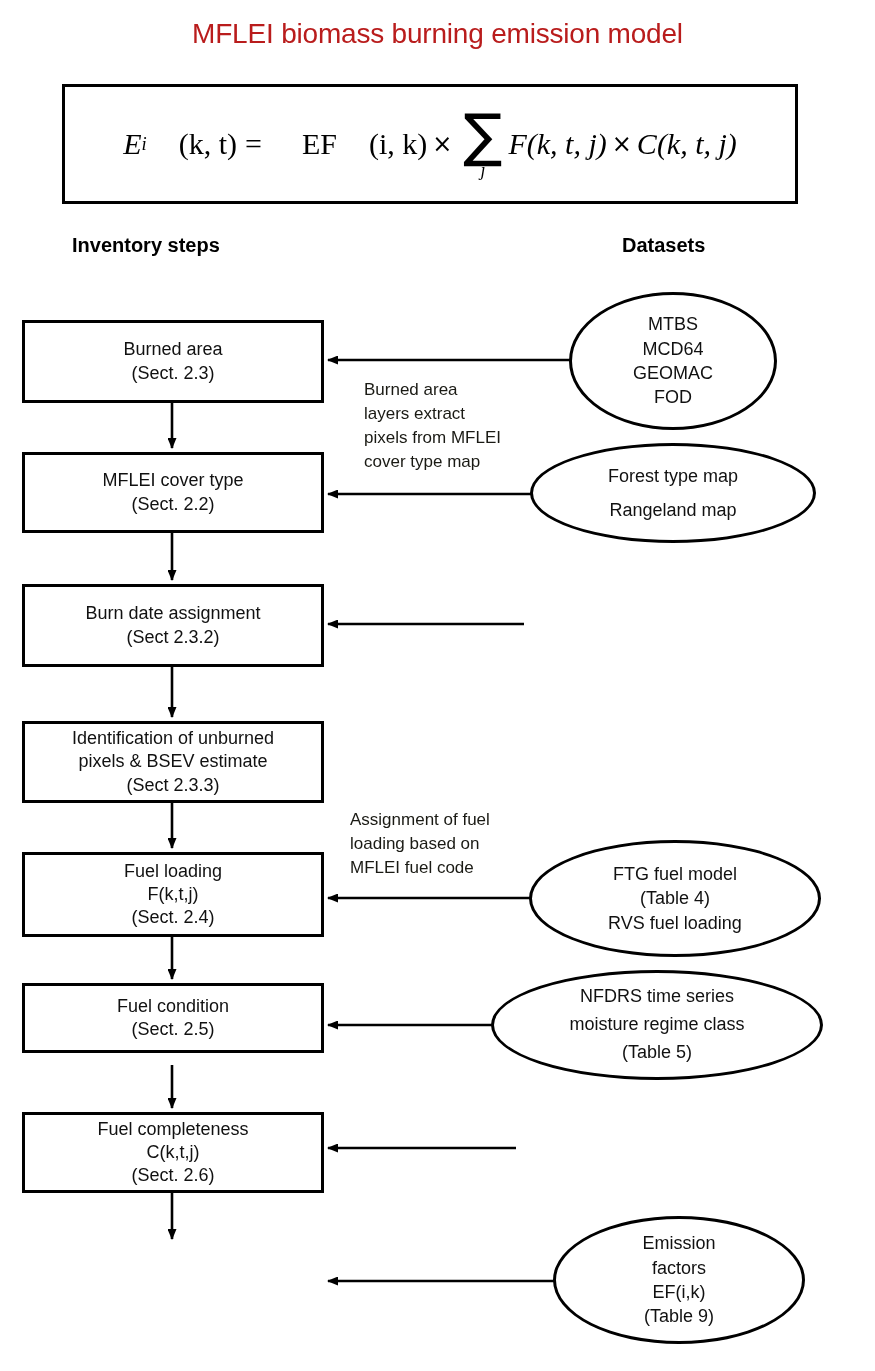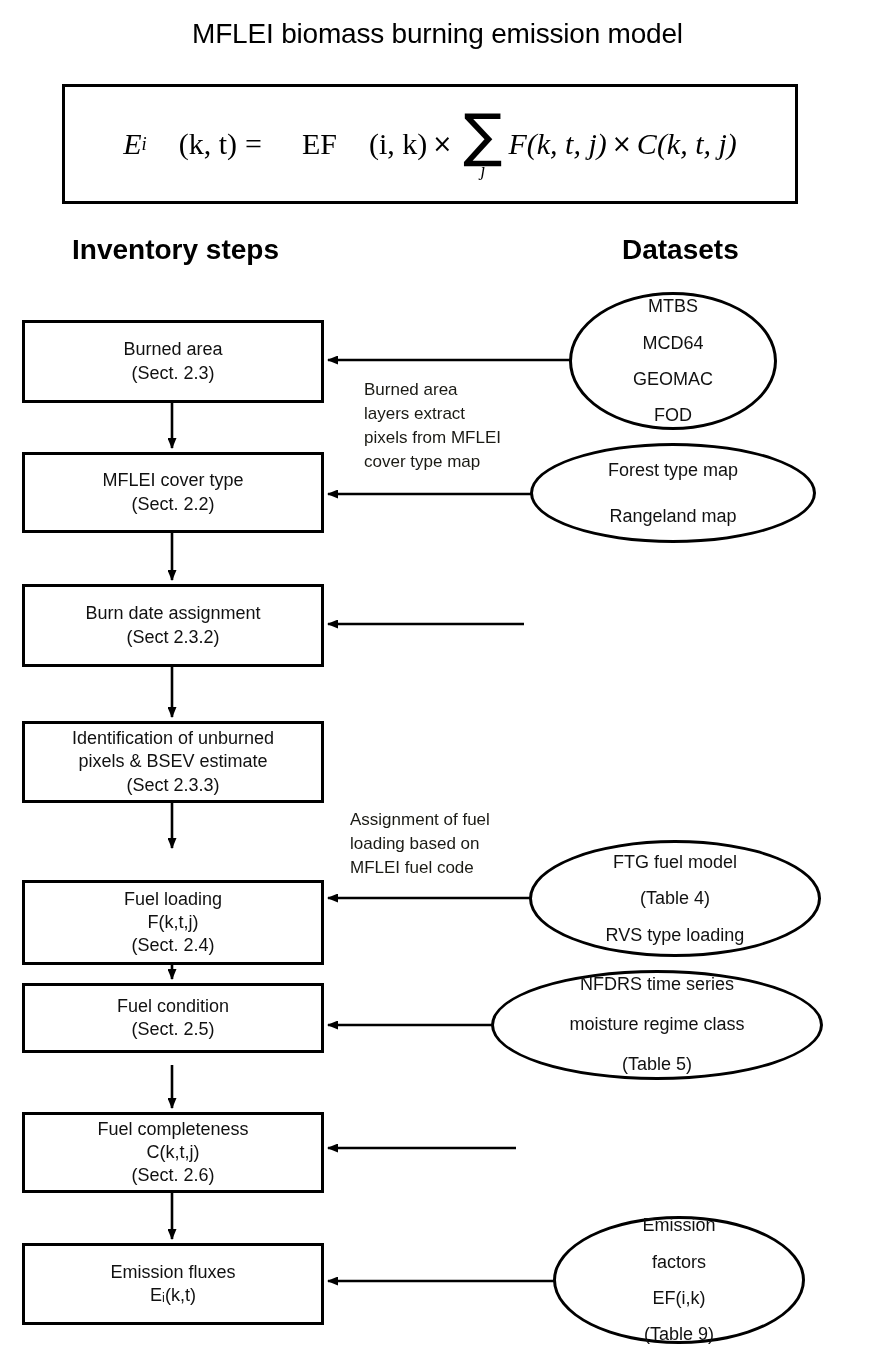--- a/index.html
+++ b/index.html
@@ -18,21 +18,21 @@
   }
   
   #title {
     position: absolute;
     left: 0; top: 18px;
     width: 875px;
     text-align: center;
     font-size: 28px;
     font-weight: 400;
     letter-spacing: -0.2px;
-    color: #000000;
+    color: #b91c1c;
   }
   
   #equation-box {
     position: absolute;
     left: 62px; top: 84px;
     width: 736px; height: 120px;
     border: 3px solid #000000;
     box-sizing: border-box;
     background: #ffffff;
   }
@@ -74,21 +74,21 @@
     font-size: 18px;
     font-style: italic;
     line-height: 1;
     margin-top: 2px;
     font-family: "Liberation Serif", serif;
   }
   .times { font-family: "DejaVu Sans", sans-serif; font-size: 24px; margin: 0 5px; }
   
   .col-header {
     position: absolute;
-    font-size: 28px;
+    font-size: 20px;
     font-weight: 700;
     color: #000000;
     white-space: nowrap;
   }
   #hdr-inventory { left: 72px;  top: 234px; }
   #hdr-datasets  { left: 622px; top: 234px; }
   
   .proc-box {
     position: absolute;
     left: 22px;
@@ -114,21 +114,20 @@
     box-sizing: border-box;
     background: #ffffff;
     display: flex;
     flex-direction: column;
     align-items: center;
     justify-content: center;
     font-size: 18px;
     line-height: 1.36;
     text-align: center;
     color: #111111;
-    gap: 12px;
   }
   .ds-ellipse .ln { display: block; white-space: nowrap; }
   
   .annot {
     position: absolute;
     font-size: 17px;
     line-height: 1.42;
     color: #1a1a14;
     white-space: nowrap;
   }
@@ -212,59 +211,55 @@
     <span class="ln">Burn date assignment</span>
     <span class="ln">(Sect 2.3.2)</span>
   </div>
 
   <div class="proc-box" style="top:721px;height:82px">
     <span class="ln">Identification of unburned</span>
     <span class="ln">pixels &amp; BSEV estimate</span>
     <span class="ln">(Sect 2.3.3)</span>
   </div>
 
-  <div class="proc-box" style="top:880px;height:85px">
+  <div class="proc-box" style="top:852px;height:85px">
     <span class="ln">Fuel loading</span>
     <span class="ln">F(k,t,j)</span>
     <span class="ln">(Sect. 2.4)</span>
   </div>
 
   <div class="proc-box" style="top:983px;height:70px">
     <span class="ln">Fuel condition</span>
     <span class="ln">(Sect. 2.5)</span>
   </div>
 
   <div class="proc-box" style="top:1112px;height:81px">
     <span class="ln">Fuel completeness</span>
     <span class="ln">C(k,t,j)</span>
     <span class="ln">(Sect. 2.6)</span>
   </div>
 
-  <div class="proc-box" style="top:1243px;height:82px">
-    <span class="ln">Emission fluxes</span>
-    <span class="ln">Eᵢ(k,t)</span>
-  </div>
 
   <div class="ds-ellipse" style="left:569px;top:292px;width:208px;height:138px">
     <span class="ln">MTBS</span>
     <span class="ln">MCD64</span>
     <span class="ln">GEOMAC</span>
     <span class="ln">FOD</span>
   </div>
 
   <div class="ds-ellipse" style="left:530px;top:443px;width:286px;height:100px;line-height:1.9">
     <span class="ln">Forest type map</span>
     <span class="ln">Rangeland map</span>
   </div>
 
 
   <div class="ds-ellipse" style="left:529px;top:840px;width:292px;height:117px">
     <span class="ln">FTG fuel model</span>
     <span class="ln">(Table 4)</span>
-    <span class="ln">RVS type loading</span>
+    <span class="ln">RVS fuel loading</span>
   </div>
 
   <div class="ds-ellipse" style="left:491px;top:970px;width:332px;height:110px;line-height:1.55">
     <span class="ln">NFDRS  time series</span>
     <span class="ln">moisture regime class</span>
     <span class="ln">(Table 5)</span>
   </div>
 
 
   <div class="ds-ellipse" style="left:553px;top:1216px;width:252px;height:128px">

